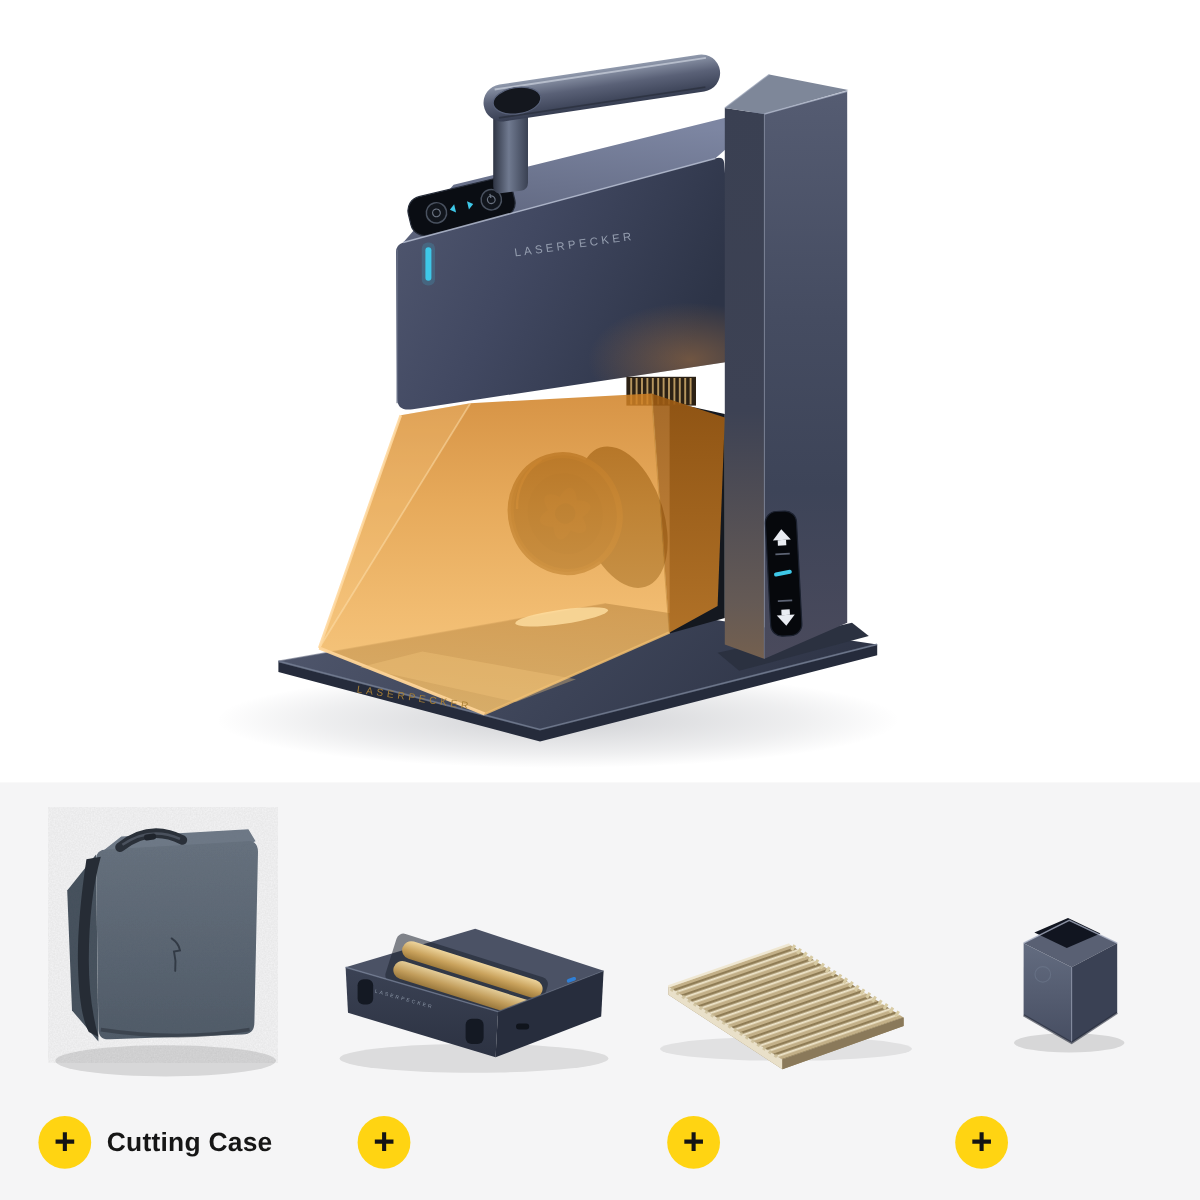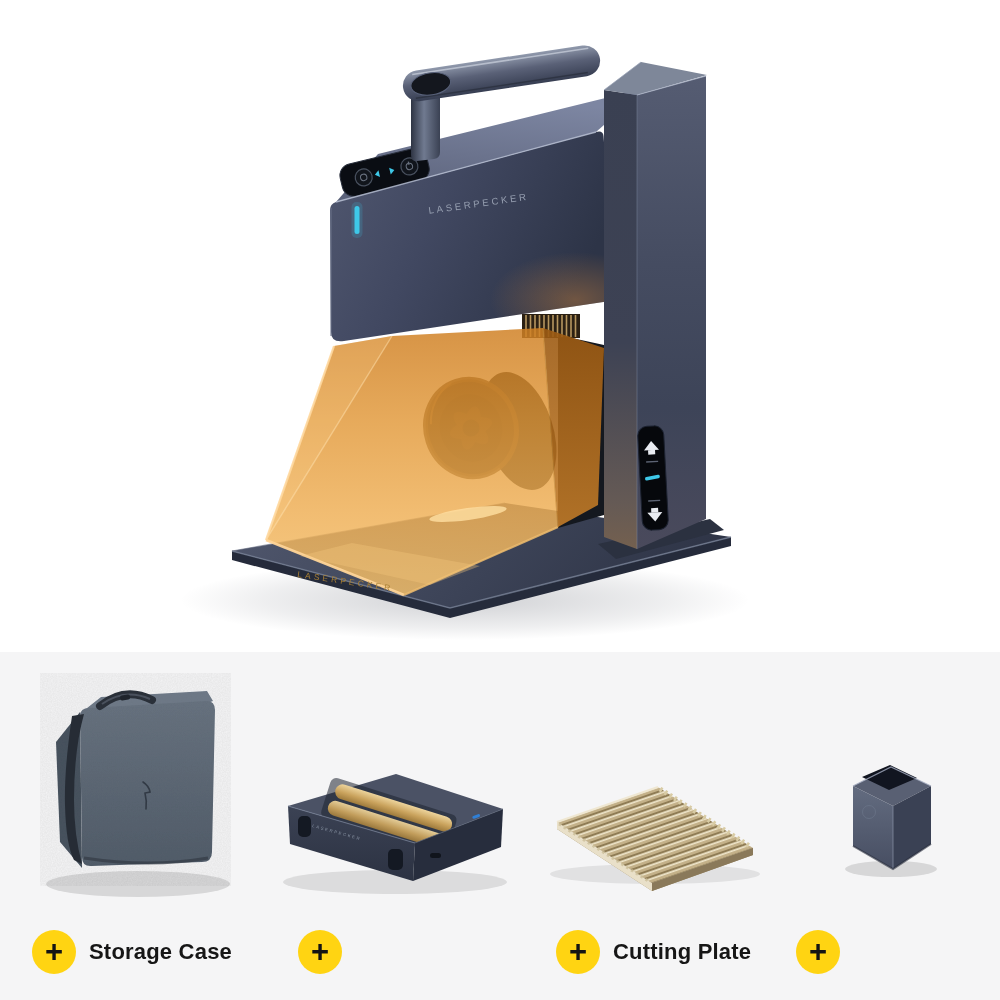--- a/index.html
+++ b/index.html
@@ -259,31 +259,30 @@
       <path d="M853,786 L891,767 L931,786" fill="none" stroke="#a6aec2" stroke-width="1.2" opacity="0.8"></path>
       <circle cx="869" cy="812" r="6.5" fill="none" stroke="#707a8e" stroke-width="1" opacity="0.55"></circle>
       <path d="M853,846 L893,869 L931,844" fill="none" stroke="#252a38" stroke-width="2" opacity="0.6"></path>
     </g>
   </svg>
 
   <div class="acc-label" style="left:32px;top:952px">
     <div class="badge">
         <span>+</span>
       </div>
-    <div class="acc-text">Storage Case</div>
+    <div class="acc-text">Cutting Case</div>
   </div>
   <div class="acc-label" style="left:298px;top:952px">
     <div class="badge">
         <span>+</span>
       </div>
   </div>
   <div class="acc-label" style="left:556px;top:952px">
     <div class="badge">
         <span>+</span>
       </div>
-    <div class="acc-text">Cutting Plate</div>
   </div>
   <div class="acc-label" style="left:796px;top:952px">
     <div class="badge">
         <span>+</span>
       </div>
   </div>
 </div>
 
 </body></html>

